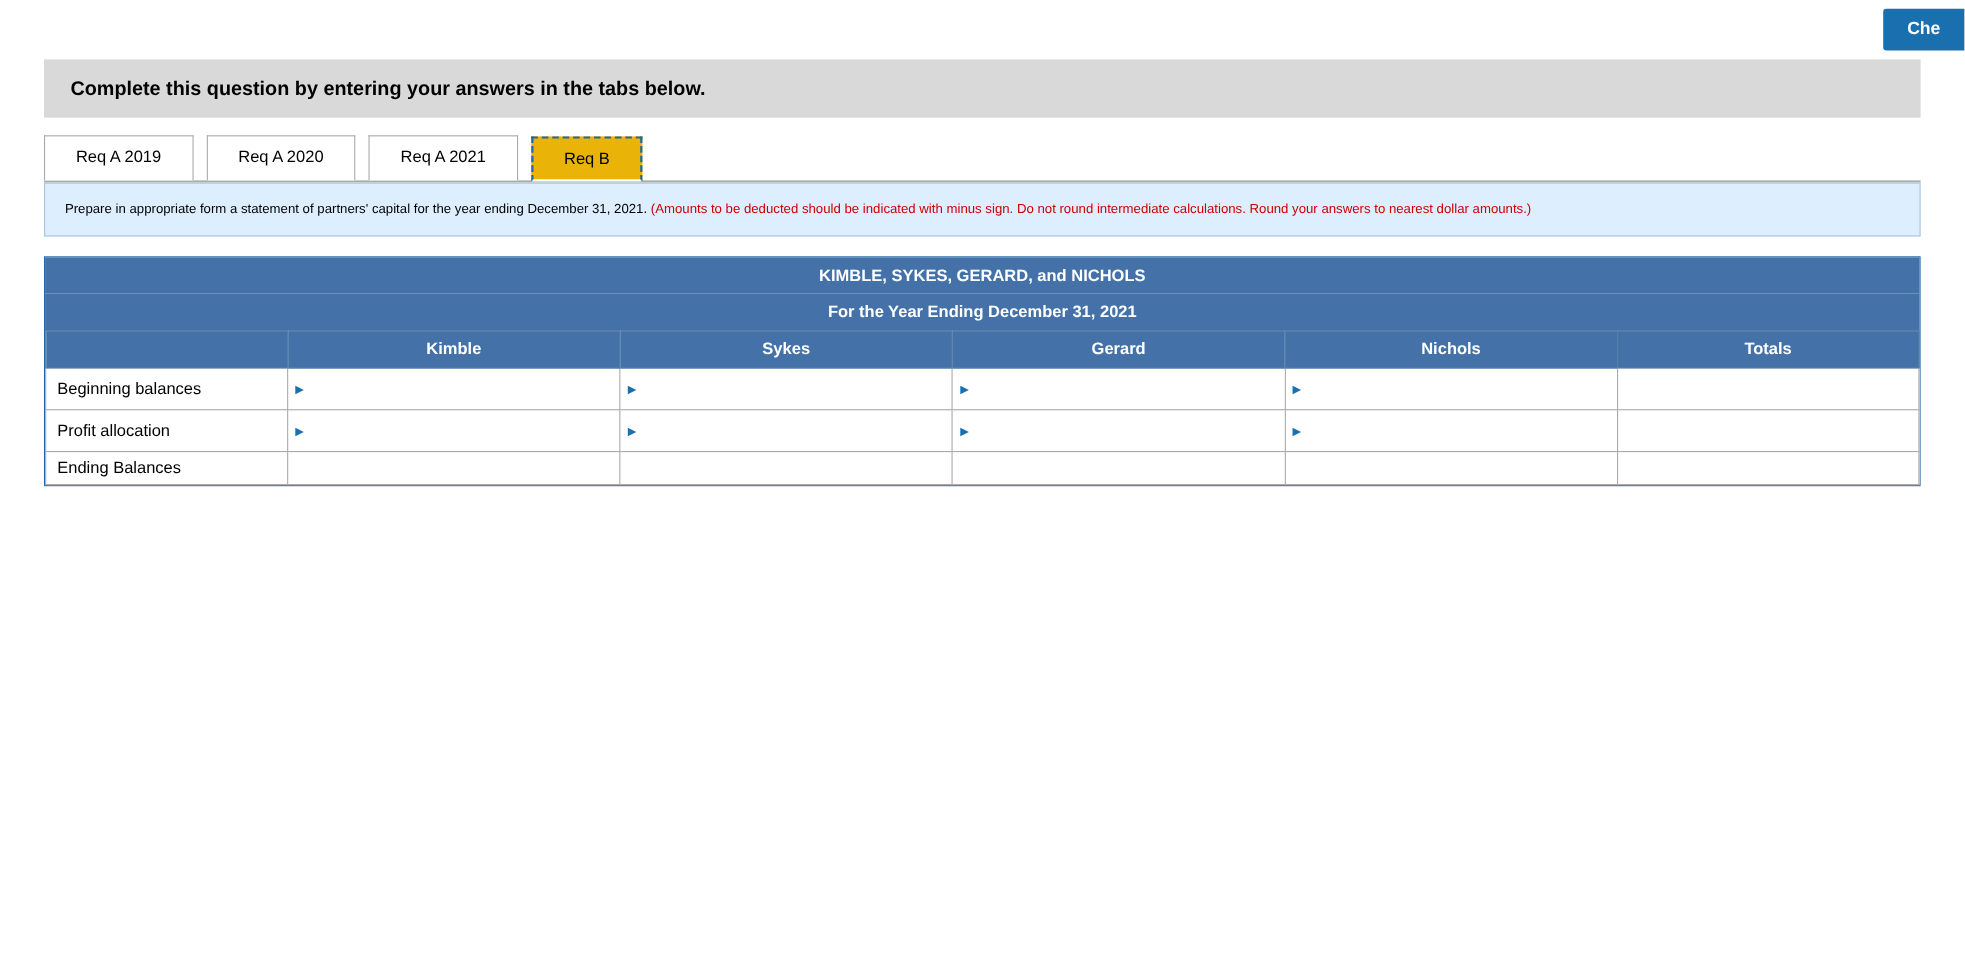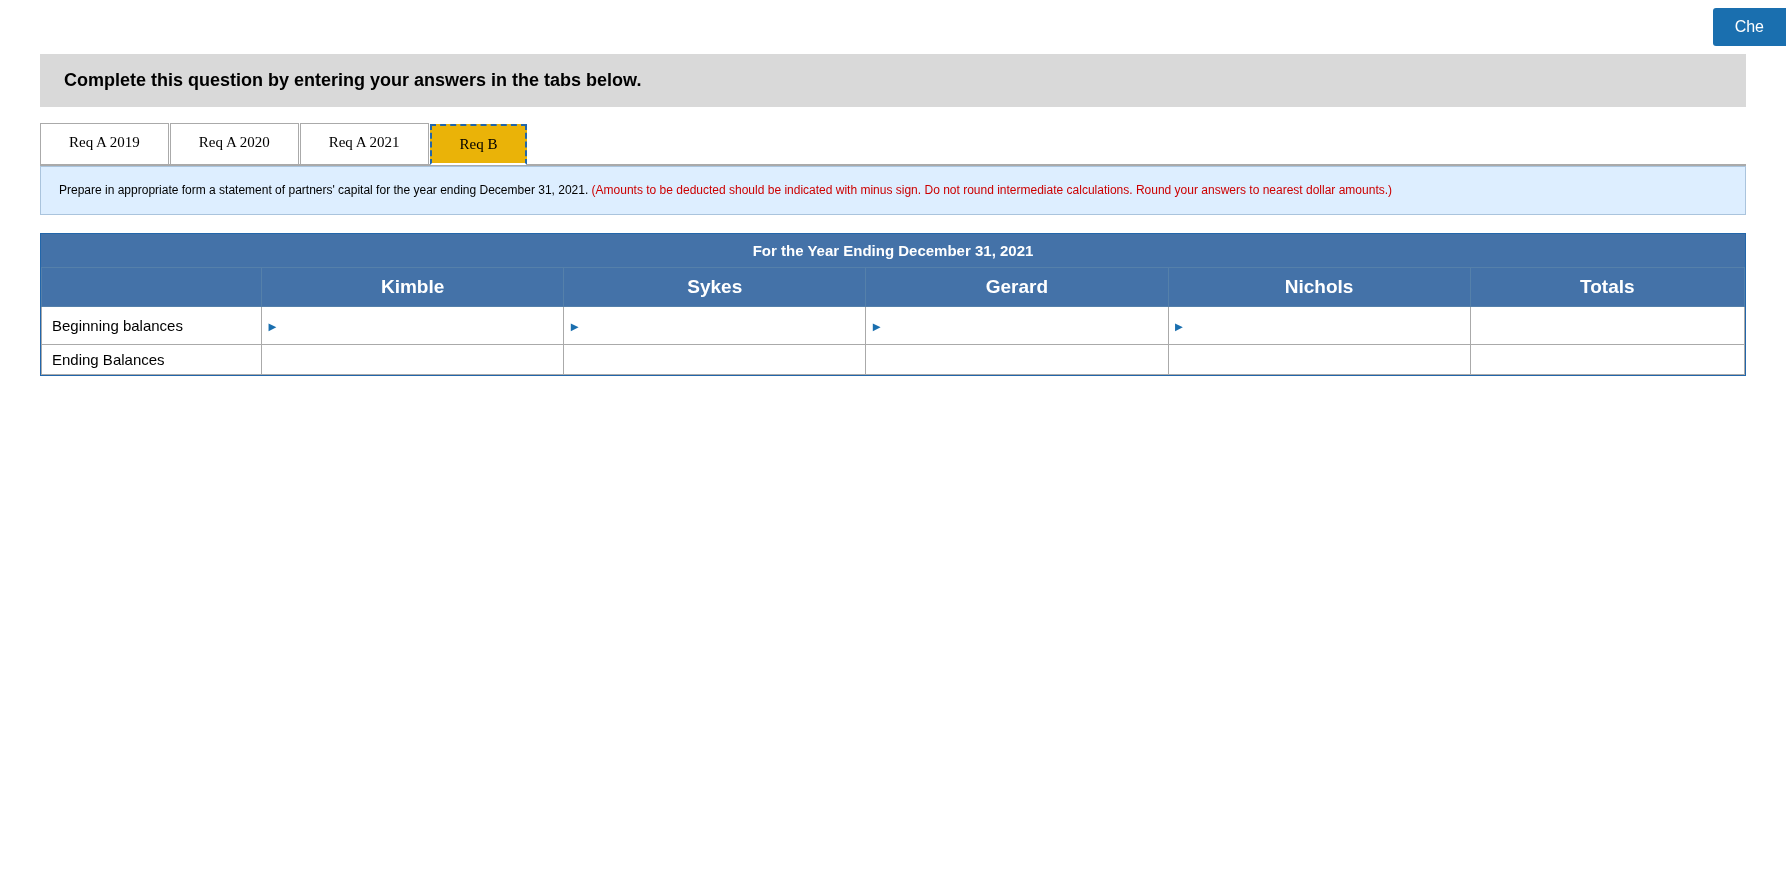--- a/index.html
+++ b/index.html
@@ -21,21 +21,21 @@
       padding: 8px 0;
       background: #fff;
     }
 
     .check-button {
       background: #1a6faf;
       color: #fff;
       border: none;
       padding: 10px 22px;
       font-size: 16px;
-      font-weight: normal;
+      font-weight: bold;
       cursor: pointer;
       border-radius: 3px 0 0 3px;
     }
 
     .instruction-box {
       background: #d9d9d9;
       padding: 16px 24px;
       margin: 0 40px 16px 40px;
       font-weight: bold;
       font-size: 18px;
@@ -49,23 +49,22 @@
       display: flex;
       border-bottom: 2px solid #aaa;
     }
 
     .tab {
       padding: 10px 28px;
       border: 1px solid #aaa;
       background: #fff;
       cursor: pointer;
       font-size: 15px;
-      margin-right: 1px;
+      margin-right: 12px;
       border-bottom: none;
-      font-family: Liberation Serif, serif;
     }
 
     .tab.active {
       border: 2px dashed #2266aa;
       border-bottom: 2px solid #fff;
       position: relative;
       bottom: -1px;
       background: #eab308;
     }
 
@@ -102,21 +101,21 @@
     }
 
     .data-table thead tr.col-header {
       background: #4472a8;
       color: #fff;
     }
 
     .data-table thead tr.col-header th {
       padding: 8px 12px;
       font-weight: bold;
-      font-size: 19px;
+      font-size: 15px;
       border: 1px solid #5580aa;
       text-align: center;
     }
 
     .data-table thead tr.col-header th:first-child {
       text-align: left;
       width: 220px;
     }
 
     .data-table tbody tr {
@@ -181,20 +180,21 @@
     <div class="tab">Req A 2021</div>
     <div class="tab active">Req B</div>
   </div>
 </div>
 
 <div class="question-desc">
   <span>Prepare in appropriate form a statement of partners' capital for the year ending December 31, 2021. </span><span class="red">(Amounts to be deducted should be indicated with minus sign. Do not round intermediate calculations. Round your answers to nearest dollar amounts.)</span>
 </div>
 
 <div class="table-container">
+  <div class="table-title-row">KIMBLE, SYKES, GERARD, and NICHOLS</div>
   <div class="table-title-row">For the Year Ending December 31, 2021</div>
 
   <table class="data-table">
     <thead>
       <tr class="col-header">
         <th></th>
         <th>Kimble</th>
         <th>Sykes</th>
         <th>Gerard</th>
         <th>Nichols</th>
@@ -219,20 +219,42 @@
         </td>
         <td class="input-cell">
           <span class="arrow-indicator">►</span>
           <input type="text" style="">
         </td>
         <td class="no-input-cell">
           <input type="text" style="width: 100%; border: none; outline: none; font-size: 15px;">
         </td>
       </tr>
 
+      <tr>
+        <td>Profit allocation</td>
+        <td class="input-cell">
+          <span class="arrow-indicator">►</span>
+          <input type="text" style="">
+        </td>
+        <td class="input-cell">
+          <span class="arrow-indicator">►</span>
+          <input type="text" style="">
+        </td>
+        <td class="input-cell">
+          <span class="arrow-indicator">►</span>
+          <input type="text" style="">
+        </td>
+        <td class="input-cell">
+          <span class="arrow-indicator">►</span>
+          <input type="text" style="">
+        </td>
+        <td class="no-input-cell">
+          <input type="text" style="width: 100%; border: none; outline: none; font-size: 15px;">
+        </td>
+      </tr>
 
 
       <tr>
         <td>Ending Balances</td>
         <td class="no-input-cell">
           <input type="text" style="width: 100%; border: none; outline: none; font-size: 15px;">
         </td>
         <td class="no-input-cell">
           <input type="text" style="width: 100%; border: none; outline: none; font-size: 15px;">
         </td>

